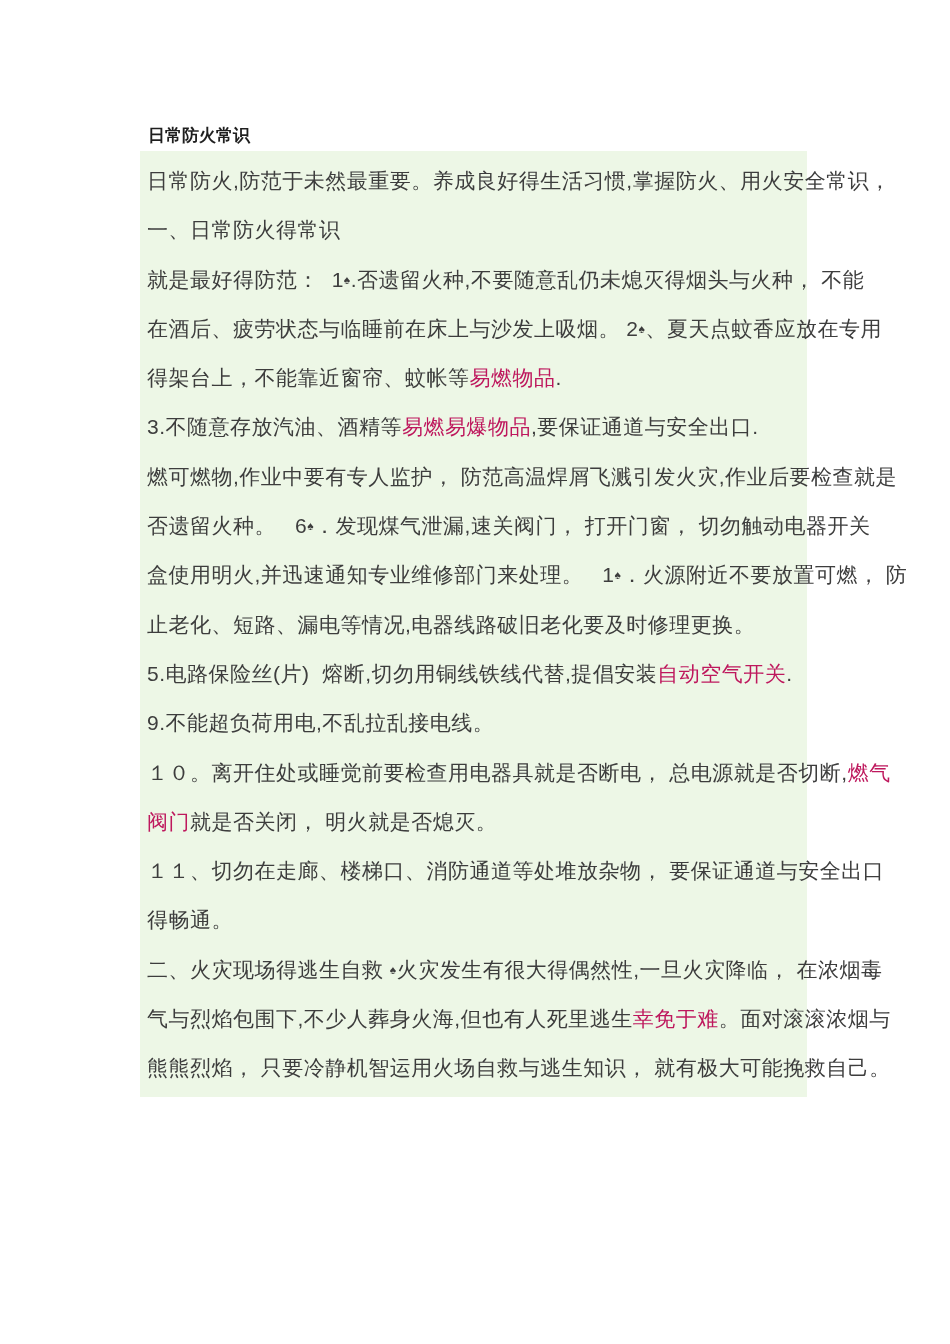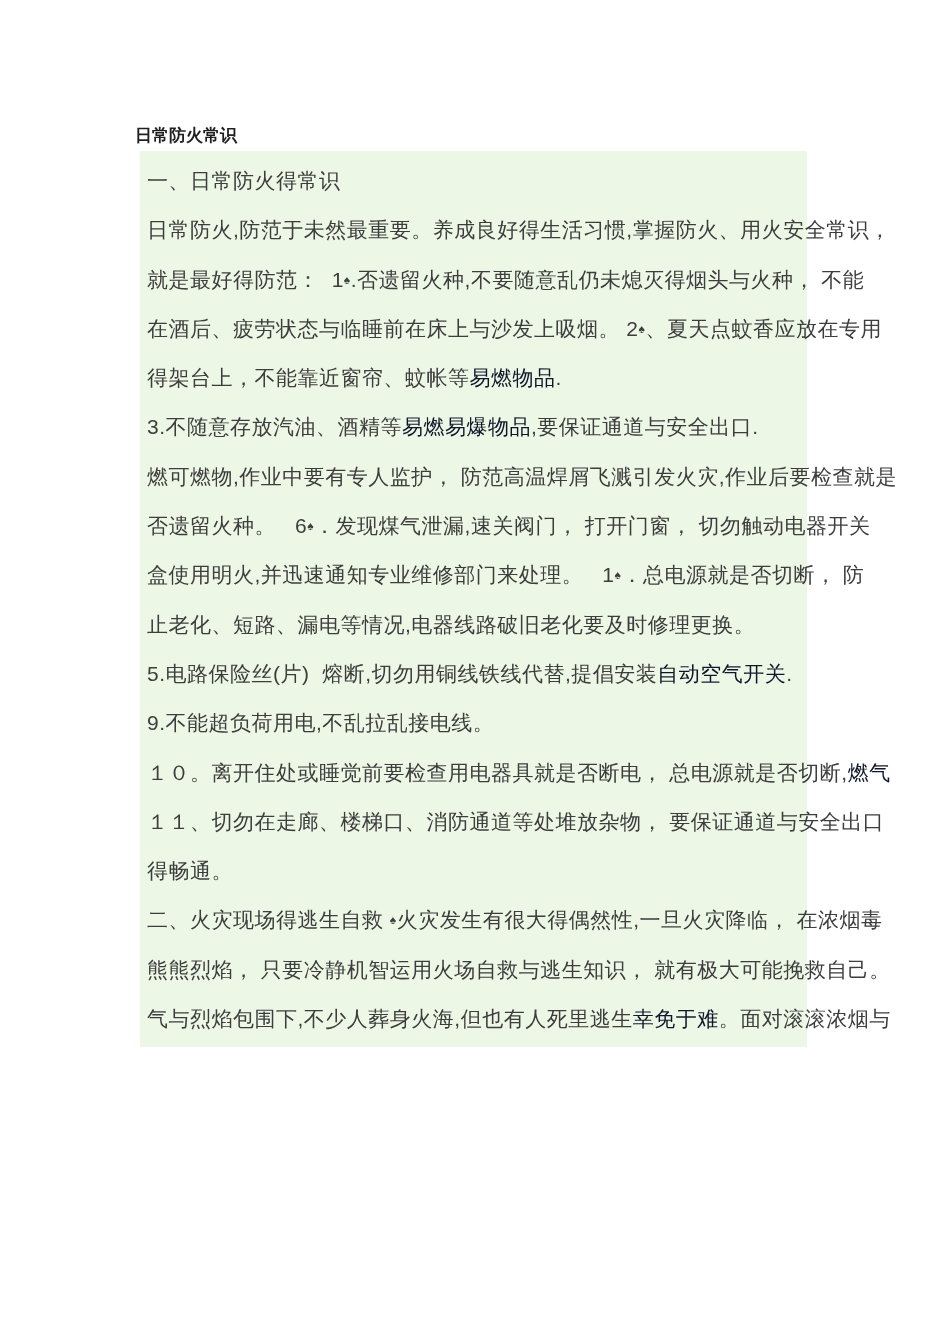--- a/index.html
+++ b/index.html
@@ -10,21 +10,21 @@
   }
   .page {
     position: relative;
     width: 950px;
     height: 1344px;
     background: #ffffff;
     overflow: hidden;
   }
   .doc-title {
     position: absolute;
-    left: 135px;
+    left: 148px;
     top: 124px;
     font-size: 17px;
     font-weight: bold;
     color: #1f1f1f;
     white-space: pre;
   }
   .content-block {
     position: absolute;
     left: 140px;
     top: 151px;
@@ -35,49 +35,50 @@
   }
   .line {
     height: 49.3px;
     line-height: 49.3px;
     font-size: 21px;
     color: #3d3d3d;
     white-space: pre;
     letter-spacing: 0.5px;
   }
   .link {
-    color: #0f172a;
+    color: #be185d;
     cursor: pointer;
   }
   .marker {
     font-size: 12px;
     color: #3d3d3d;
     vertical-align: 3px;
   }
 </style>
 </head>
 <body>
 
 <div class="page">
   <div class="doc-title">日常防火常识</div>
   <div class="content-block">
     <div>
+        <div class="line"><span>日常防火,防范于未然最重要。养成良好得生活习惯,掌握防火、用火安全常识，</span></div>
         <div class="line"><span>一、日常防火得常识</span></div>
-        <div class="line"><span>日常防火,防范于未然最重要。养成良好得生活习惯,掌握防火、用火安全常识，</span></div>
         <div class="line"><span>就是最好得防范：  1</span><span class="marker">♠</span><span>.否遗留火种,不要随意乱仍未熄灭得烟头与火种， 不能</span></div>
         <div class="line"><span>在酒后、疲劳状态与临睡前在床上与沙发上吸烟。 2</span><span class="marker">♠</span><span>、夏天点蚊香应放在专用</span></div>
         <div class="line"><span>得架台上，不能靠近窗帘、蚊帐等</span><span class="link">易燃物品</span><span>.</span></div>
         <div class="line"><span>3.不随意存放汽油、酒精等</span><span class="link">易燃易爆物品</span><span>,要保证通道与安全出口.</span></div>
         <div class="line"><span>燃可燃物,作业中要有专人监护， 防范高温焊屑飞溅引发火灾,作业后要检查就是</span></div>
         <div class="line"><span>否遗留火种。   6</span><span class="marker">♠</span><span>．发现煤气泄漏,速关阀门， 打开门窗， 切勿触动电器开关</span></div>
-        <div class="line"><span>盒使用明火,并迅速通知专业维修部门来处理。   1</span><span class="marker">♠</span><span>．总电源就是否切断， 防</span></div>
+        <div class="line"><span>盒使用明火,并迅速通知专业维修部门来处理。   1</span><span class="marker">♠</span><span>．火源附近不要放置可燃， 防</span></div>
         <div class="line"><span>止老化、短路、漏电等情况,电器线路破旧老化要及时修理更换。</span></div>
         <div class="line"><span>5.电路保险丝(片)  熔断,切勿用铜线铁线代替,提倡安装</span><span class="link">自动空气开关</span><span>.</span></div>
         <div class="line"><span>9.不能超负荷用电,不乱拉乱接电线。</span></div>
         <div class="line"><span>１０。离开住处或睡觉前要检查用电器具就是否断电， 总电源就是否切断,</span><span class="link">燃气</span></div>
+        <div class="line"><span class="link">阀门</span><span>就是否关闭， 明火就是否熄灭。</span></div>
         <div class="line"><span>１１、切勿在走廊、楼梯口、消防通道等处堆放杂物， 要保证通道与安全出口</span></div>
         <div class="line"><span>得畅通。</span></div>
         <div class="line"><span>二、火灾现场得逃生自救 </span><span class="marker">♠</span><span>火灾发生有很大得偶然性,一旦火灾降临， 在浓烟毒</span></div>
+        <div class="line"><span>气与烈焰包围下,不少人葬身火海,但也有人死里逃生</span><span class="link">幸免于难</span><span>。面对滚滚浓烟与</span></div>
         <div class="line"><span>熊熊烈焰， 只要冷静机智运用火场自救与逃生知识， 就有极大可能挽救自己。</span></div>
-        <div class="line"><span>气与烈焰包围下,不少人葬身火海,但也有人死里逃生</span><span class="link">幸免于难</span><span>。面对滚滚浓烟与</span></div>
       </div>
   </div>
 </div>
 
 </body></html>

